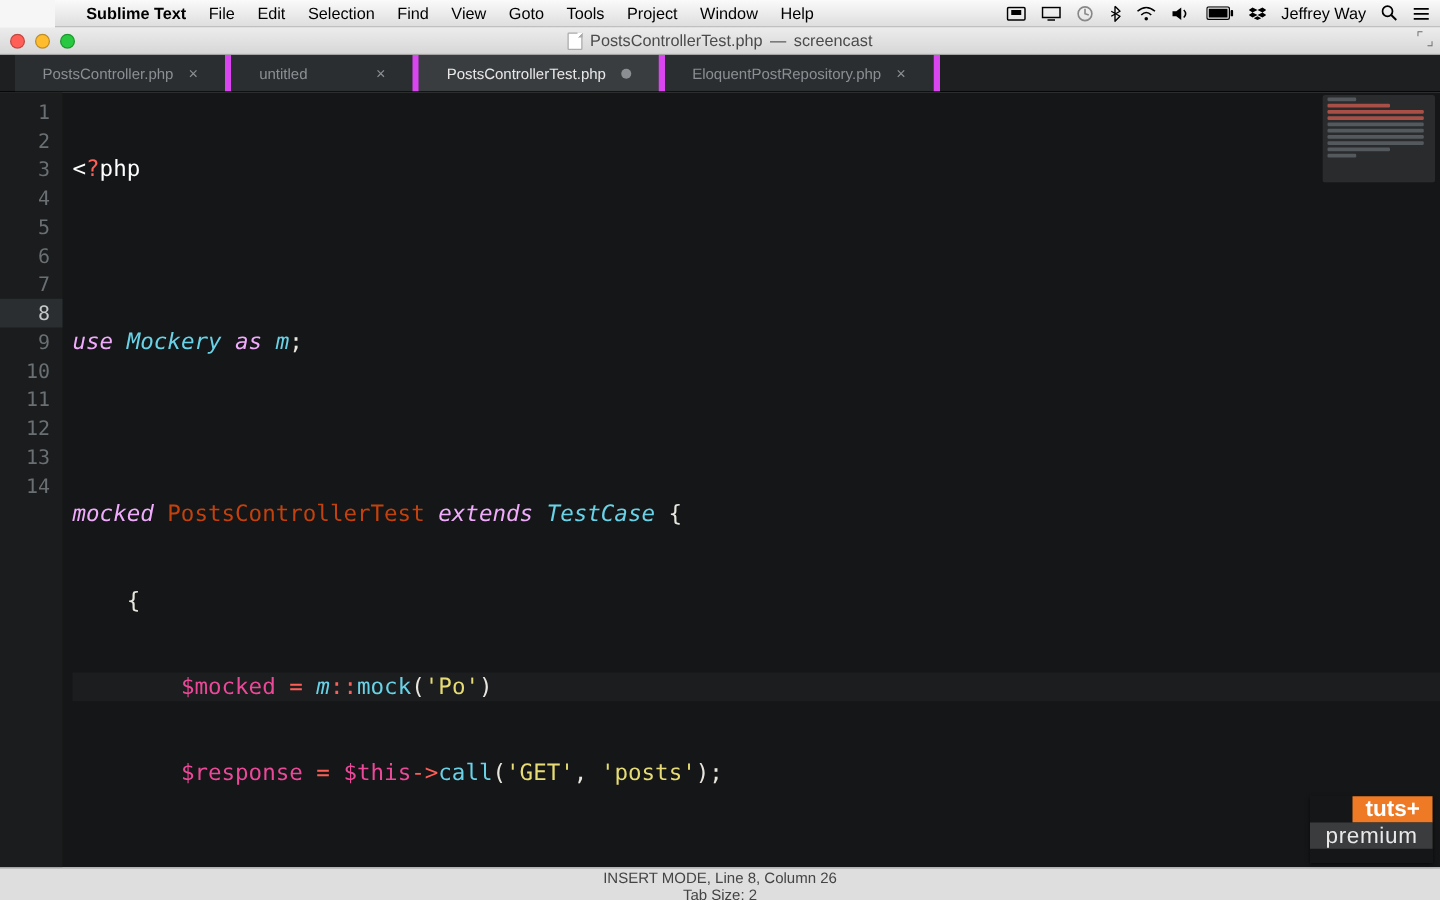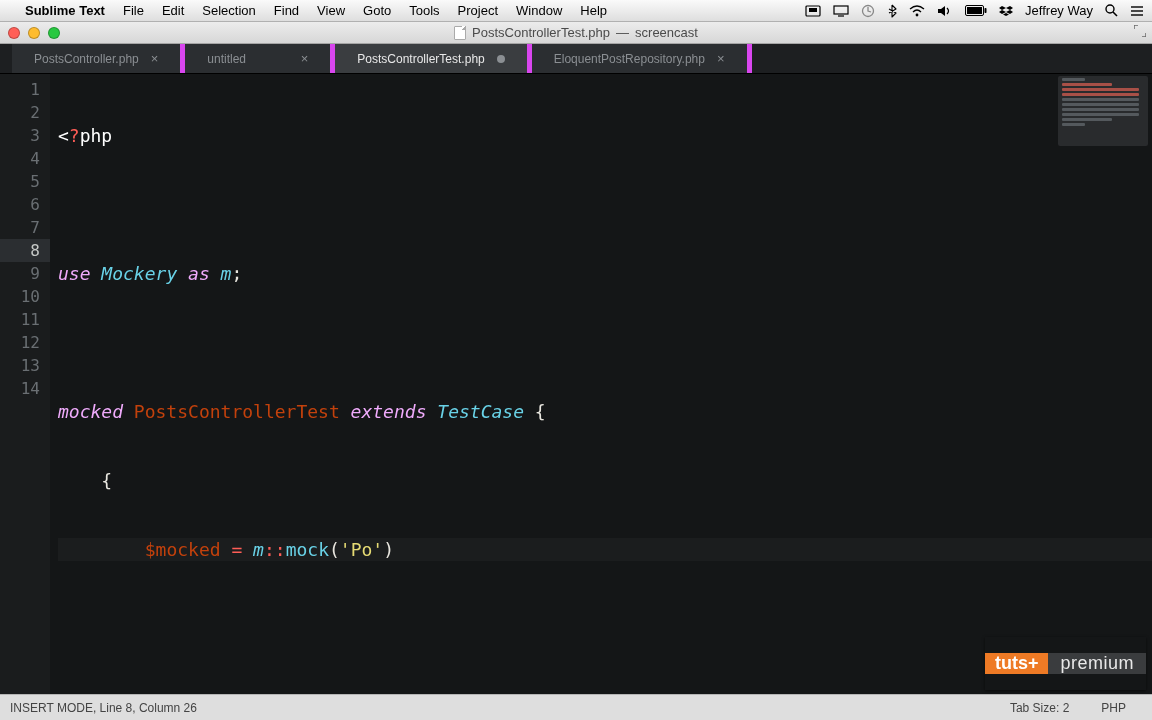--- a/index.html
+++ b/index.html
@@ -16,20 +16,21 @@
   .menubar {
     height: 22px;
     background: linear-gradient(#fafafa, #dedede);
     display: flex;
     align-items: center;
     font-size: 13px;
     color: #000;
     border-bottom: 1px solid #b0b0b0;
     padding: 0 8px 0 6px;
     gap: 0;
+    margin-left: 44px;
   }
   .menubar .apple {
     font-size: 15px;
     padding: 0 10px 0 0;
   }
   .menubar .app-name {
     font-weight: bold;
     padding: 0 9px;
   }
   .menubar .menu-item {
@@ -164,21 +165,21 @@
     color: #e8e6df;
     white-space: pre;
   }
   .code div { height:23px; }
   .code div.hl { background: rgba(255,255,255,0.03); }
 
   
   .kw-red    { color: #f0abfc; font-style: italic; } 
   .type      { color: #69d2e7; font-style: italic; } 
   .name      { color: #c2410c; }                     
-  .var       { color: #c2410c; }
+  .var       { color: #ec4899; }
   .op        { color: #ff5e57; }                     
   .call      { color: #69d2e7; }                     
   .str       { color: #e6db74; }                     
   .punct     { color: #e8e6df; }
   .phptag    { color: #ffffff; }
   .phptag-q  { color: #ff5e57; }
 
   
   .minimap {
     position:absolute;
@@ -206,34 +207,36 @@
     position: absolute;
     bottom: 0; left:0; right:0;
     height: 26px;
     background: #dedede;
     border-top: 1px solid #b5b5b5;
     display: flex;
     align-items: center;
     font-size: 12px;
     color: #444;
     padding: 0 10px;
+    flex-direction: column;
   }
   .statusbar .spacer { flex:1; }
   .statusbar .cell { padding: 0 16px; }
 
   
   .badge {
     position: absolute;
     right: 6px;
     bottom: 30px;
     display: flex;
-    align-items: center;
+    align-items: flex-end;
     height: 53px;
     font-family: "Helvetica Neue", sans-serif;
     box-shadow: 0 1px 3px rgba(0,0,0,0.6);
+    flex-direction: column;
   }
   .badge .a {
     background: #ee7a25;
     color: #fff;
     font-weight: bold;
     font-size: 18px;
     display:flex; align-items:center;
     padding: 0 10px;
   }
   .badge .b {
@@ -384,20 +387,21 @@
     <div>14</div>
   </div>
   <div class="code">
     <div><span class="phptag">&lt;</span><span class="phptag-q">?</span><span class="phptag">php</span></div>
     <div></div>
     <div><span class="kw-red">use </span><span class="type">Mockery </span><span class="kw-red">as </span><span class="type">m</span><span class="punct">;</span></div>
     <div></div>
     <div><span class="kw-red">mocked </span><span class="name">PostsControllerTest </span><span class="kw-red">extends </span><span class="type" style="font-style:italic">TestCase </span><span class="punct">{</span></div>
     <div><span>    </span><span class="punct">{</span></div>
     <div class="hl"><span>        </span><span class="var">$mocked </span><span class="op">= </span><span class="type">m</span><span class="op">::</span><span class="call">mock</span><span class="punct">(</span><span class="str">'Po'</span><span class="punct">)</span></div>
+    <div><span>        </span><span class="var">$response </span><span class="op">= </span><span class="var">$this</span><span class="op">-&gt;</span><span class="call">call</span><span class="punct">(</span><span class="str">'GET'</span><span class="punct">, </span><span class="str">'posts'</span><span class="punct">);</span></div>
     
     
     
     
     
   </div>
 </div>
 
 <div class="minimap">
   <div class="viewport-ind"></div>

